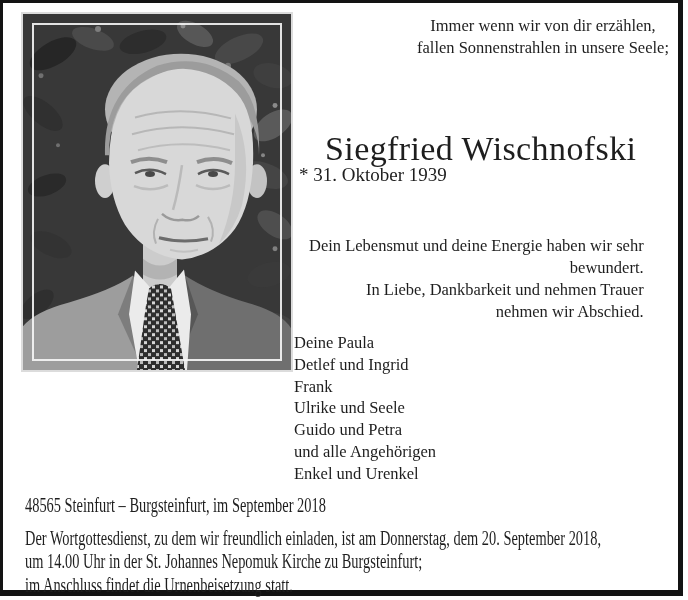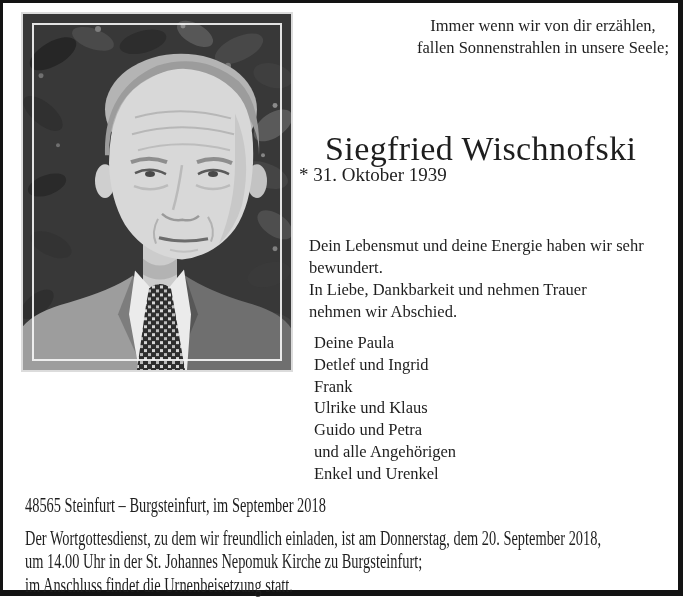--- a/index.html
+++ b/index.html
@@ -29,24 +29,24 @@
   .name {
     position:absolute; left:309px; top:114px; margin:16px;
     font-size:34px; font-weight:normal; letter-spacing:.4px; white-space:nowrap;
   }
   .dates {
     position:absolute; left:299px; top:161px;
     font-size:19px; line-height:28px; white-space:nowrap;
   }
   .tribute {
     position:absolute; left:309px; top:235px;
-    font-size:16.5px; line-height:22px; white-space:nowrap;
+    font-size:16.5px; line-height:22px; white-space:nowrap;text-align:right;
   }
   .mourners {
-    position:absolute; left:314px; top:332px;
+    position:absolute; left:294px; top:332px;
     font-size:16.5px; line-height:21.8px; white-space:nowrap;
   }
   .dateline {
     position:absolute; left:25px; top:494px;
     font-size:20px; white-space:nowrap;
     transform:scaleX(0.72); transform-origin:0 0;
   }
   .service {
     position:absolute; left:25px; top:527px;
     font-size:20px; line-height:23.3px; white-space:nowrap;
@@ -152,21 +152,21 @@
     <div>Dein Lebensmut und deine Energie haben wir sehr</div>
     <div>bewundert.</div>
     <div>In Liebe, Dankbarkeit und nehmen Trauer</div>
     <div>nehmen wir Abschied.</div>
   </div>
 
   <div class="mourners">
     <div>Deine Paula</div>
     <div>Detlef und Ingrid</div>
     <div>Frank</div>
-    <div>Ulrike und Klaus</div>
+    <div>Ulrike und Seele</div>
     <div>Guido und Petra</div>
     <div>und alle Angehörigen</div>
     <div>Enkel und Urenkel</div>
   </div>
 
   <div class="dateline">48565 Steinfurt – Burgsteinfurt, im September 2018</div>
 
   <div class="service">
     <div>Der Wortgottesdienst, zu dem wir freundlich einladen, ist am Donnerstag, dem 20. September 2018,</div>
     <div>um 14.00 Uhr in der St. Johannes Nepomuk Kirche zu Burgsteinfurt;</div>

